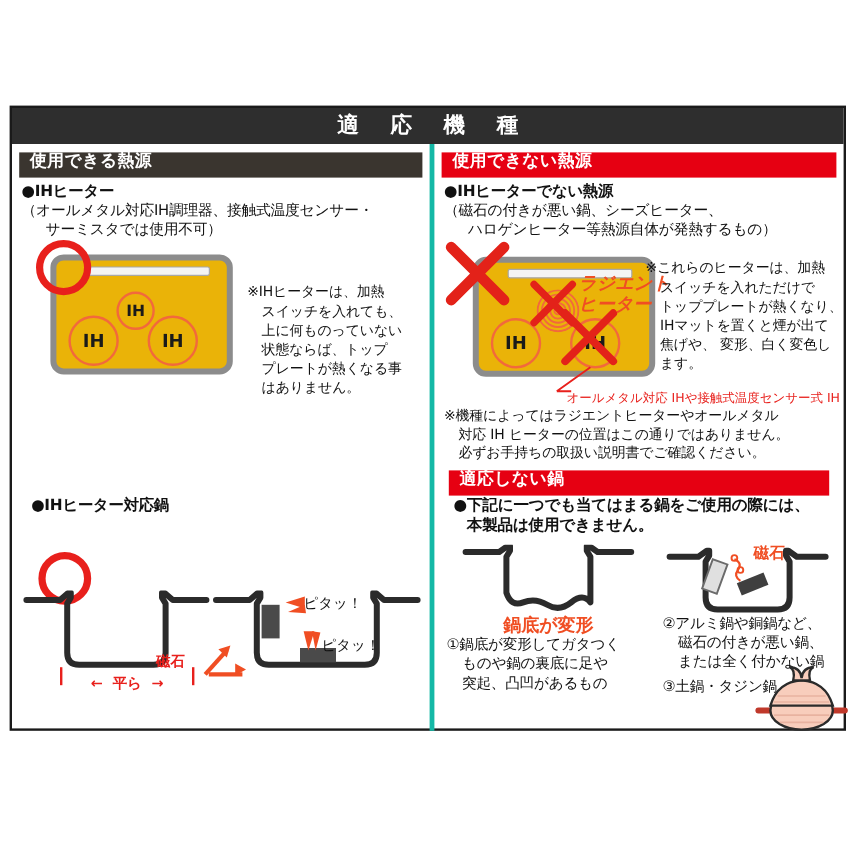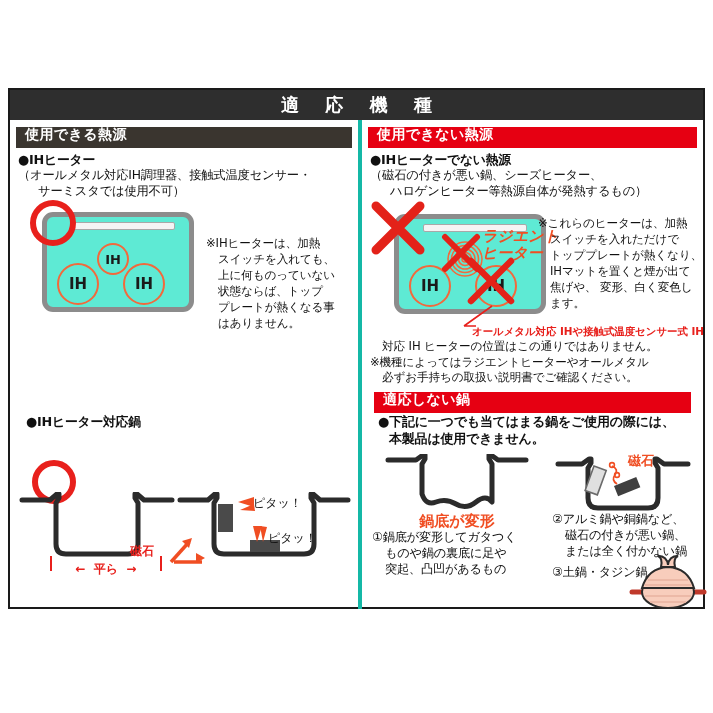--- a/index.html
+++ b/index.html
@@ -88,21 +88,21 @@
   .okcircle{
     position:absolute;
     border:6px solid #e8201c;
     border-radius:50%;
     box-sizing:border-box;
   }
 
   
   .cooktop{
     position:absolute;
-    background:#5eead4;
+    background:#eab308;
     border:5px solid #8c8c8c;
     border-radius:11px;
     box-sizing:border-box;
   }
   .ctbar{
     position:absolute;
     background:#f4f4f4;
     border:1px solid #a8a8a8;
     box-sizing:border-box;
   }
@@ -281,25 +281,25 @@
 
      <div class="note" style="position:absolute;left:176px;top:96px;width:170px;">
        <span class="ind">※これらのヒーターは、加熱</span>
        <span class="ind" style="padding-left:12px;text-indent:0">スイッチを入れただけで</span>
        <span class="ind" style="padding-left:12px;text-indent:0">トッププレートが熱くなり、</span>
        <span class="ind" style="padding-left:12px;text-indent:0">IHマットを置くと煙が出て</span>
        <span class="ind" style="padding-left:12px;text-indent:0">焦げや、 変形、白く変色し</span>
        <span class="ind" style="padding-left:12px;text-indent:0">ます。</span>
      </div>
 
-     <div style="position:absolute;left:110px;top:205px;color:#e8201c;font-size:10.4px;font-weight:bold;white-space:nowrap;">オールメタル対応 IHや接触式温度センサー式 IH</div>
+     <div style="position:absolute;left:110px;top:205px;color:#e8201c;font-size:10.4px;font-weight:normal;white-space:nowrap;">オールメタル対応 IHや接触式温度センサー式 IH</div>
 
      <div class="footnote" style="position:absolute;left:8px;top:219px;right:6px;">
+       <span class="ind">※機種によってはラジエントヒーターやオールメタル</span>
        <span class="ind" style="padding-left:12px;text-indent:0">対応 IH ヒーターの位置はこの通りではありません。</span>
-       <span class="ind">※機種によってはラジエントヒーターやオールメタル</span>
        <span class="ind" style="padding-left:12px;text-indent:0">必ずお手持ちの取扱い説明書でご確認ください。</span>
      </div>
 
      <div class="sechead red" style="position:absolute;left:6px;top:265px;right:6px;width:auto;">
        <span>適応しない鍋</span>
      </div>
      <div class="btxt" style="position:absolute;left:8px;top:290px;right:6px;font-size:13px;font-weight:bold;">
        <span class="indent">●下記に一つでも当てはまる鍋をご使用の際には、</span>
        <span class="indent" style="padding-left:11px;text-indent:0">本製品は使用できません。</span>
      </div>

